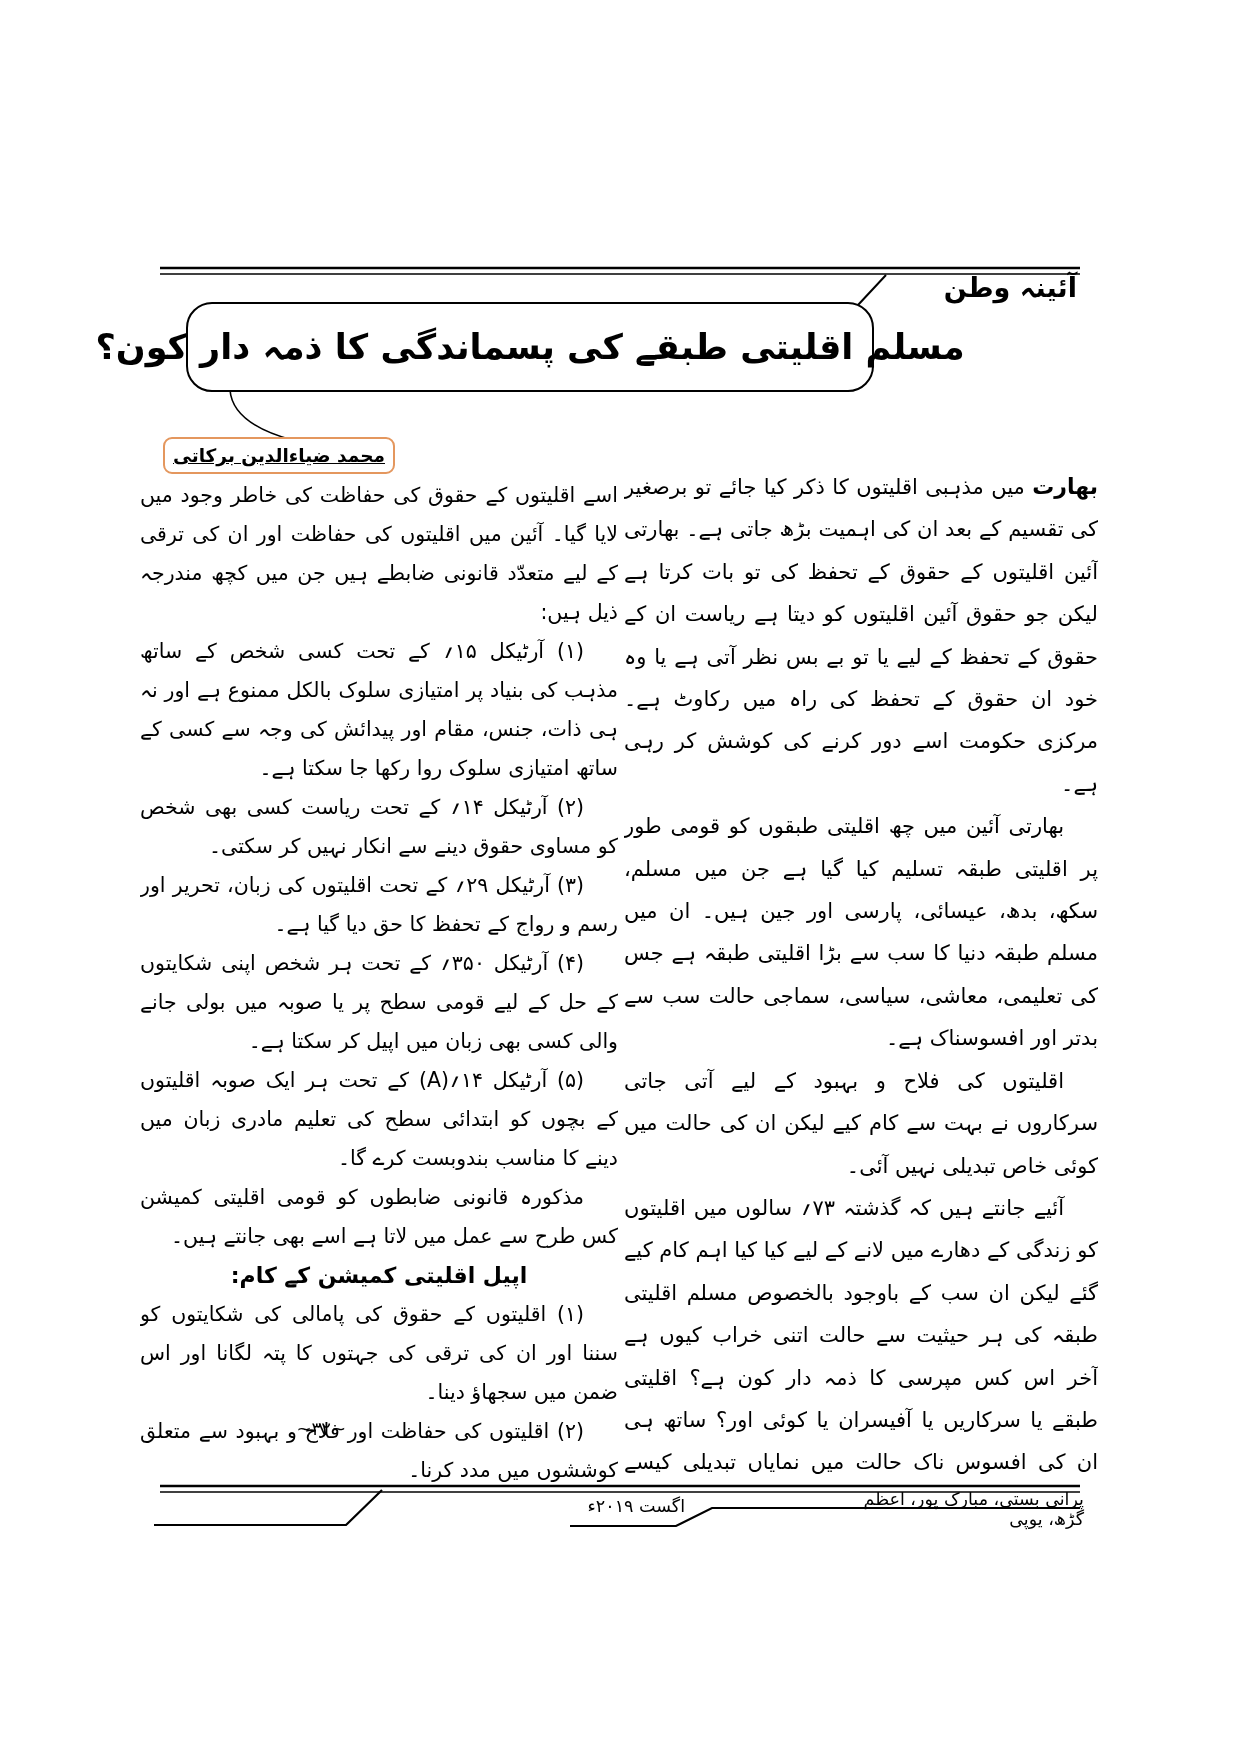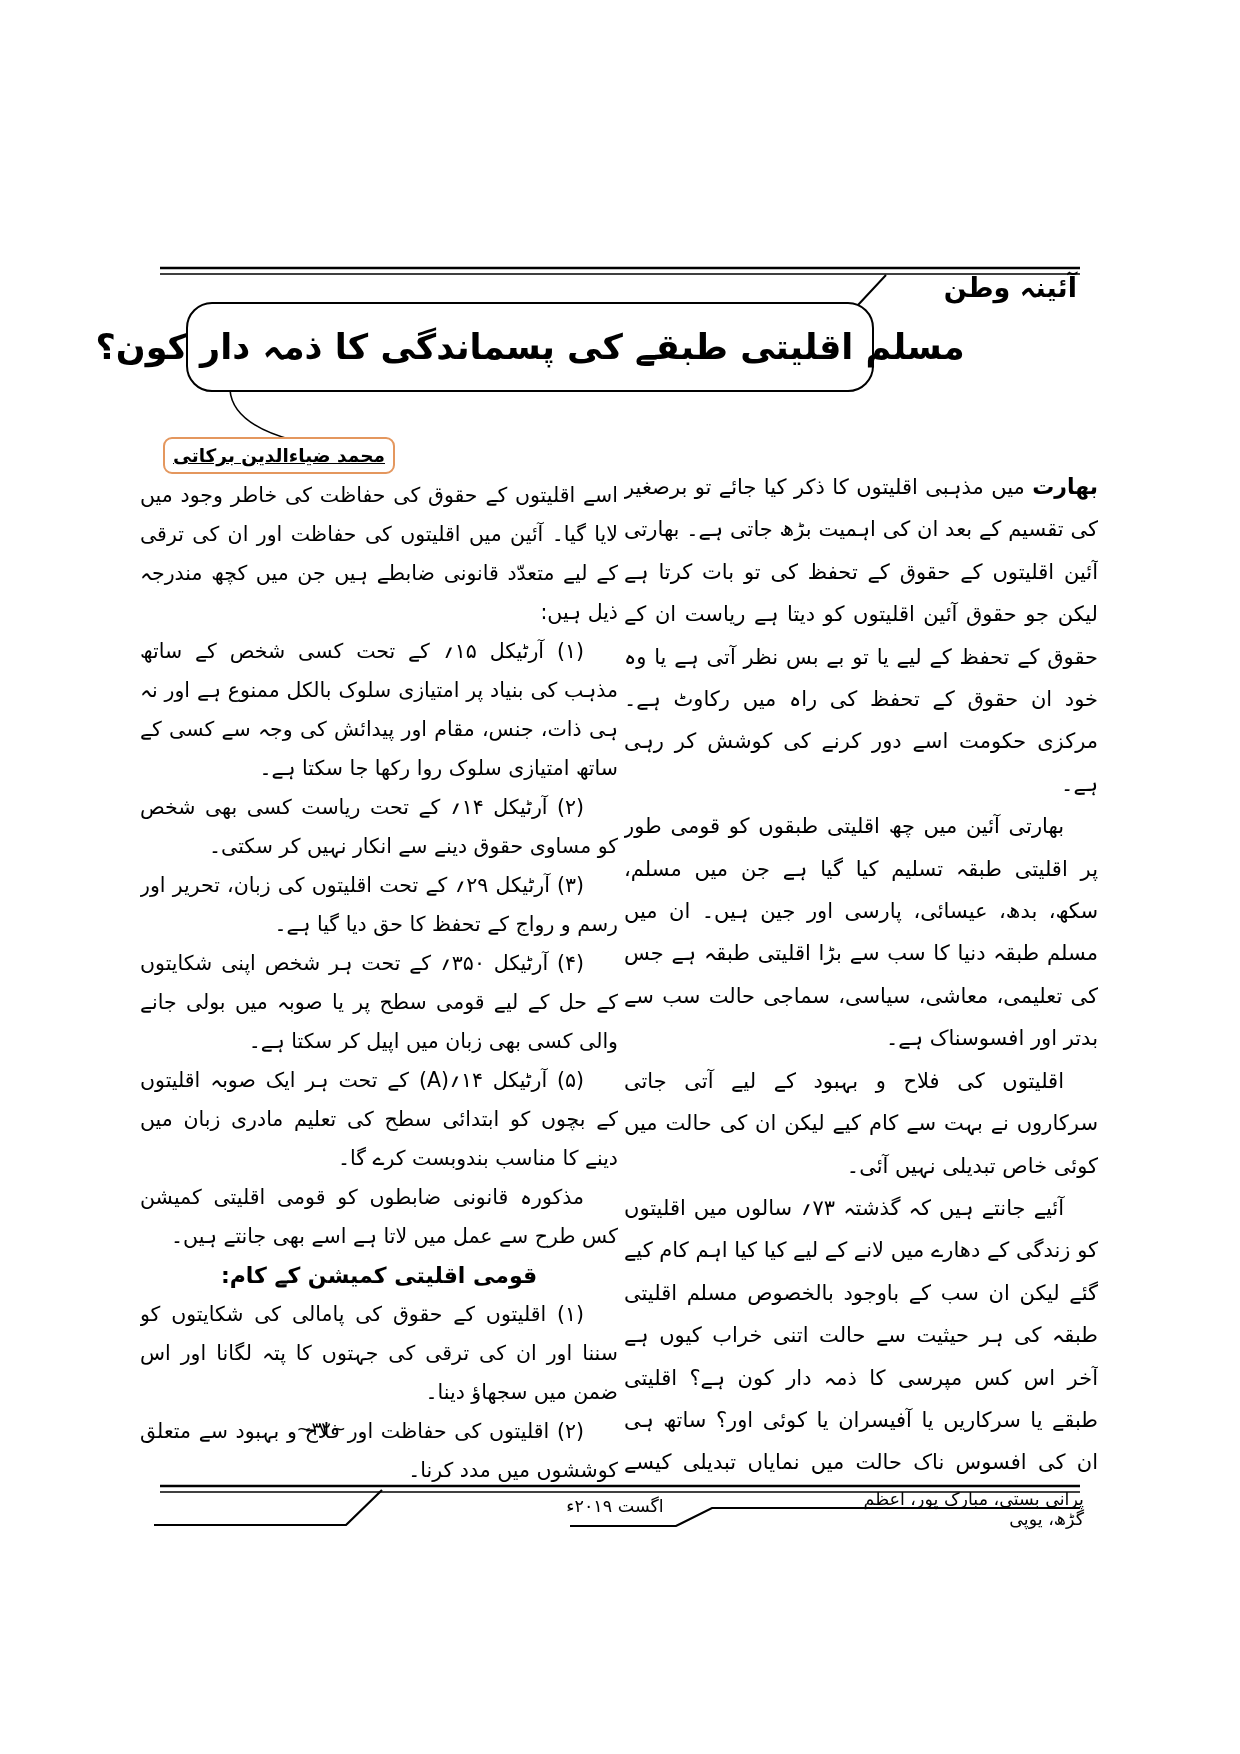--- a/index.html
+++ b/index.html
@@ -35,21 +35,21 @@
   .col p{margin:0;}
   .col-right{left:624px;top:466px;width:474px;height:1018px;font-size:21px;line-height:42.4px;}
   .col-left {left:140px;top:476px;width:478px;height:1010px;font-size:20.5px;line-height:39px;}
   .indent{text-indent:34px;}
   .lead{font-size:22px;font-weight:bold;letter-spacing:0.5px;}
   .subhead{font-weight:bold;font-size:22px;text-align:center;margin:0;line-height:39px;}
 
   
   .ftr-svg{position:absolute;left:140px;top:1478px;}
   .ftr-address{position:absolute;left:828px;top:1489px;width:256px;font-size:17.5px;direction:rtl;text-align:right;}
-  .ftr-date{position:absolute;left:545px;top:1496px;width:140px;font-size:17.5px;direction:rtl;text-align:center;}
+  .ftr-date{position:absolute;left:545px;top:1496px;width:140px;font-size:17.5px;direction:rtl;text-align:right;}
   .ftr-page{position:absolute;left:222px;top:1418px;width:124px;font-size:18px;direction:rtl;text-align:right;}
 </style>
 </head>
 <body>
 
 <div class="page">
 
   <svg class="hdr-svg" width="920" height="48" viewBox="0 0 920 48">
     <line x1="0" y1="10" x2="920" y2="10" stroke="#000" stroke-width="2.6"></line>
     <line x1="0" y1="16" x2="920" y2="16" stroke="#000" stroke-width="1.4"></line>
@@ -77,21 +77,21 @@
   </section>
 
   <section class="col col-left">
     <p>اسے اقلیتوں کے حقوق کی حفاظت کی خاطر وجود میں لایا گیا۔ آئین میں اقلیتوں کی حفاظت اور ان کی ترقی کے لیے متعدّد قانونی ضابطے ہیں جن میں کچھ مندرجہ ذیل ہیں:</p>
     <p class="indent">(۱) آرٹیکل ۱۵؍ کے تحت کسی شخص کے ساتھ مذہب کی بنیاد پر امتیازی سلوک بالکل ممنوع ہے اور نہ ہی ذات، جنس، مقام اور پیدائش کی وجہ سے کسی کے ساتھ امتیازی سلوک روا رکھا جا سکتا ہے۔</p>
     <p class="indent">(۲) آرٹیکل ۱۴؍ کے تحت ریاست کسی بھی شخص کو مساوی حقوق دینے سے انکار نہیں کر سکتی۔</p>
     <p class="indent">(۳) آرٹیکل ۲۹؍ کے تحت اقلیتوں کی زبان، تحریر اور رسم و رواج کے تحفظ کا حق دیا گیا ہے۔</p>
     <p class="indent">(۴) آرٹیکل ۳۵۰؍ کے تحت ہر شخص اپنی شکایتوں کے حل کے لیے قومی سطح پر یا صوبہ میں بولی جانے والی کسی بھی زبان میں اپیل کر سکتا ہے۔</p>
     <p class="indent">(۵) آرٹیکل ۱۴؍(A) کے تحت ہر ایک صوبہ اقلیتوں کے بچوں کو ابتدائی سطح کی تعلیم مادری زبان میں دینے کا مناسب بندوبست کرے گا۔</p>
     <p class="indent">مذکورہ قانونی ضابطوں کو قومی اقلیتی کمیشن کس طرح سے عمل میں لاتا ہے اسے بھی جانتے ہیں۔</p>
-    <h2 class="subhead">قومی اقلیتی کمیشن کے کام:</h2>
+    <h2 class="subhead">اپیل اقلیتی کمیشن کے کام:</h2>
     <p class="indent">(۱) اقلیتوں کے حقوق کی پامالی کی شکایتوں کو سننا اور ان کی ترقی کی جہتوں کا پتہ لگانا اور اس ضمن میں سجھاؤ دینا۔</p>
     <p class="indent">(۲) اقلیتوں کی حفاظت اور فلاح و بہبود سے متعلق کوششوں میں مدد کرنا۔</p>
 
   </section>
 
   <svg class="ftr-svg" width="960" height="70" viewBox="0 0 960 70">
     <line x1="20" y1="8" x2="940" y2="8" stroke="#000" stroke-width="2.6"></line>
     <line x1="20" y1="14" x2="940" y2="14" stroke="#000" stroke-width="1.4"></line>
 
     <polyline points="14,47 206,47 242,12" fill="none" stroke="#000" stroke-width="2.2"></polyline>

